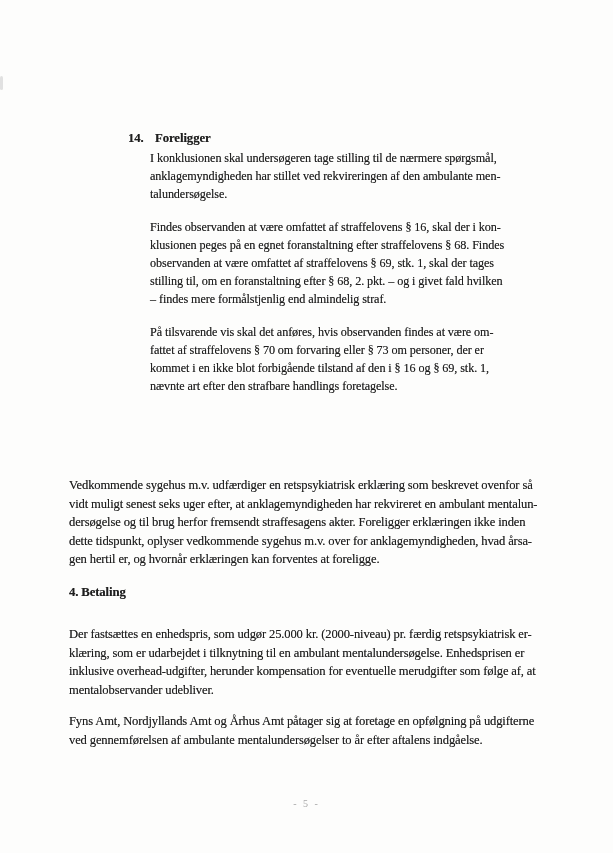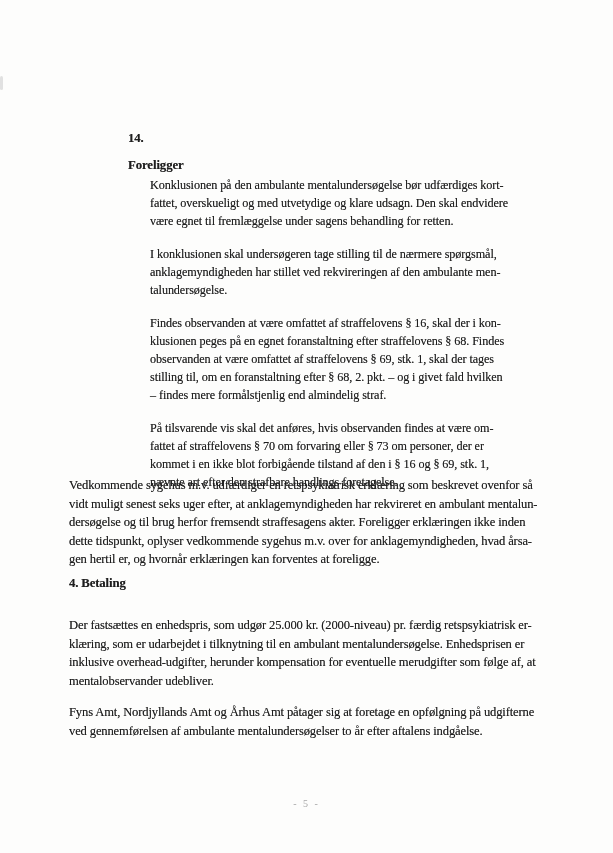--- a/index.html
+++ b/index.html
@@ -33,21 +33,20 @@
     left: 128px;
     top: 129px;
     width: 400px;
   }
   .sec14-head {
     display: flex;
     font-weight: bold;
     font-size: 12.8px;
     line-height: 18px;
     letter-spacing: -0.1px;
-    flex-direction: column;
   }
   .sec14-head .num { width: 27px; flex: 0 0 27px; }
   .sec14-paras {
     margin-left: 22px;
     margin-top: 2px;
     font-size: 12.2px;
     line-height: 18px;
     letter-spacing: -0.1px;
   }
   .sec14-paras p {
@@ -59,21 +58,21 @@
   .fullwidth {
     position: absolute;
     left: 69px;
     top: 476px;
     width: 490px;
     font-size: 12.6px;
     line-height: 18.5px;
     letter-spacing: -0.15px;
   }
   .fullwidth p { white-space: pre; margin: 0; }
-  .fullwidth .p-sygehus { margin-bottom: 5px; }
+  .fullwidth .p-sygehus { margin-bottom: 14px; }
   .betaling-head {
     font-weight: bold;
     font-size: 12.8px;
     line-height: 18.5px;
     margin-bottom: 24px;
   }
   .fullwidth .p-enhedspris { margin-bottom: 13px; }
 
   
   .pagenum {
@@ -93,23 +92,20 @@
 <div class="page">
 
   <div class="scan-artifact"></div>
 
   <div class="sec14">
     <div class="sec14-head">
       <span class="num">14.</span>
       <span>Foreligger</span>
     </div>
     <div class="sec14-paras">
-      <p>Konklusionen på den ambulante mentalundersøgelse bør udfærdiges kort-
-fattet, overskueligt og med utvetydige og klare udsagn. Den skal endvidere
-være egnet til fremlæggelse under sagens behandling for retten.</p>
       <p>I konklusionen skal undersøgeren tage stilling til de nærmere spørgsmål,
 anklagemyndigheden har stillet ved rekvireringen af den ambulante men-
 talundersøgelse.</p>
       <p>Findes observanden at være omfattet af straffelovens § 16, skal der i kon-
 klusionen peges på en egnet foranstaltning efter straffelovens § 68. Findes
 observanden at være omfattet af straffelovens § 69, stk. 1, skal der tages
 stilling til, om en foranstaltning efter § 68, 2. pkt. – og i givet fald hvilken
 – findes mere formålstjenlig end almindelig straf.</p>
       <p>På tilsvarende vis skal det anføres, hvis observanden findes at være om-
 fattet af straffelovens § 70 om forvaring eller § 73 om personer, der er

